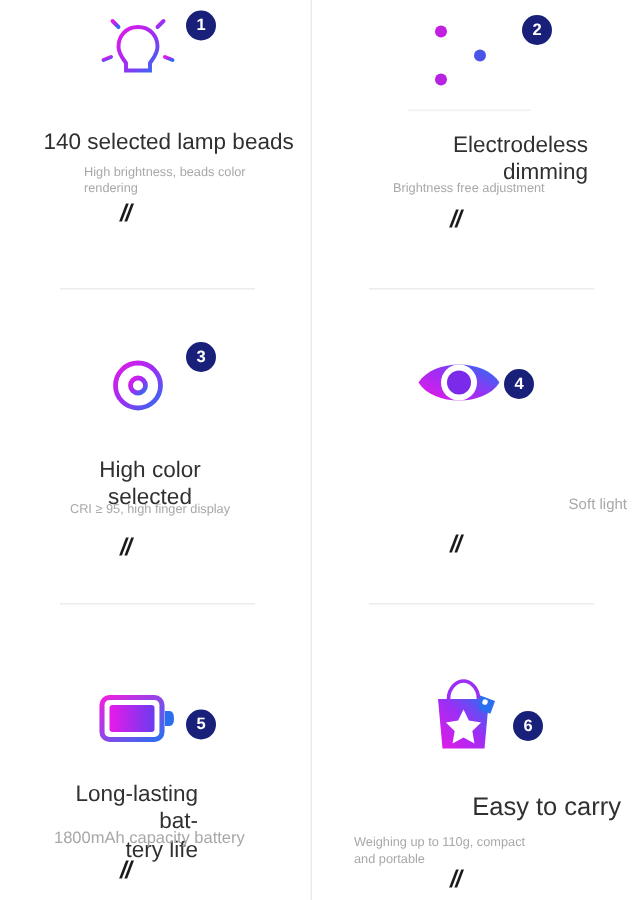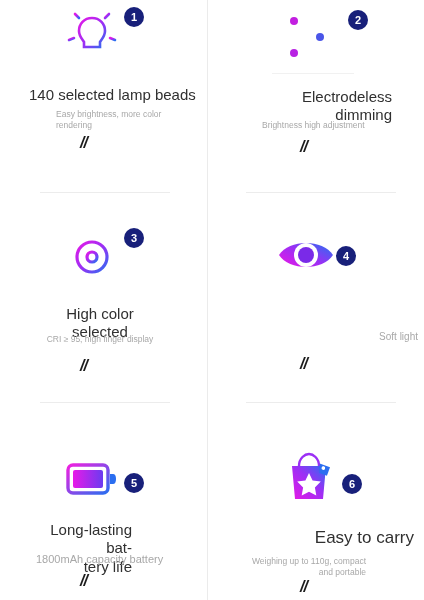--- a/index.html
+++ b/index.html
@@ -136,21 +136,21 @@
   .c5 .icon-wrap { position:absolute; left:52px;  top:38px; }
   .c5 .badge     { right:-12px; top:25px; }
   .c5 .title     { position:absolute; left:40px;  top:111px; width:92px;  text-align:right; }
   .c5 .subtitle  { position:absolute; left:36px;  top:142px; width:140px; text-align:left; font-size:11px; }
   .c5 .slashes   { position:absolute; left:80px;  top:162px; }
 
   
   .c6 .icon-wrap { position:absolute; left:62px;  top:36px; }
   .c6 .badge     { right:-12px; top:28px; }
   .c6 .title     { position:absolute; left:0;     top:118px; width:206px; text-align:right; font-size:17px; }
-  .c6 .subtitle  { position:absolute; left:28px;  top:146px; width:130px; text-align:right; }
+  .c6 .subtitle  { position:absolute; left:28px;  top:146px; width:130px; text-align:left; }
   .c6 .slashes   { position:absolute; left:92px;  top:168px; }
 </style>
 </head>
 <body>
 
 <div id="feature-grid">
 
   <div class="v-divider"></div>
 
   <div class="cell col-left row-1 c1">
@@ -172,21 +172,21 @@
           <line x1="53" y1="22" x2="47" y2="22"></line>
           <line x1="5" y1="34" x2="10" y2="32"></line>
           <line x1="51" y1="34" x2="46" y2="32"></line>
           <line x1="21" y1="46" x2="35" y2="46"></line>
           <line x1="23" y1="51" x2="33" y2="51"></line>
         </g>
       </svg>
       <span class="badge">1</span>
     </div>
     <div class="title">140 selected lamp beads</div>
-    <div class="subtitle">Easy brightness, more color rendering</div>
+    <div class="subtitle">High brightness, beads color rendering</div>
     <div class="slashes">//</div>
     <div class="h-divider"></div>
   </div>
 
   <div class="cell col-right row-1 c2">
     <div class="icon-wrap">
       <svg width="72" height="48" viewBox="0 0 72 48">
         <defs>
           <linearGradient id="g2a" x1="0" y1="0" x2="1" y2="0">
             <stop offset="0%" stop-color="#e619e6"></stop>
@@ -204,21 +204,21 @@
         </g>
         <circle cx="18" cy="8" r="4" fill="#c21fe0"></circle>
         <circle cx="44" cy="24" r="4" fill="#4a55e8"></circle>
         <circle cx="18" cy="40" r="4" fill="#b822e3"></circle>
       </svg>
       <span class="badge">2</span>
     </div>
     <div class="ghost-line"></div>
     <div class="title">Electrodeless
 dimming</div>
-    <div class="subtitle">Brightness high adjustment</div>
+    <div class="subtitle">Brightness free adjustment</div>
     <div class="slashes">//</div>
     <div class="h-divider"></div>
   </div>
 
   <div class="cell col-left row-2 c3">
     <div class="icon-wrap">
       <svg width="54" height="54" viewBox="0 0 54 54">
         <defs>
           <linearGradient id="g3" x1="0" y1="0" x2="1" y2="1">
             <stop offset="0%" stop-color="#e619e6"></stop>

